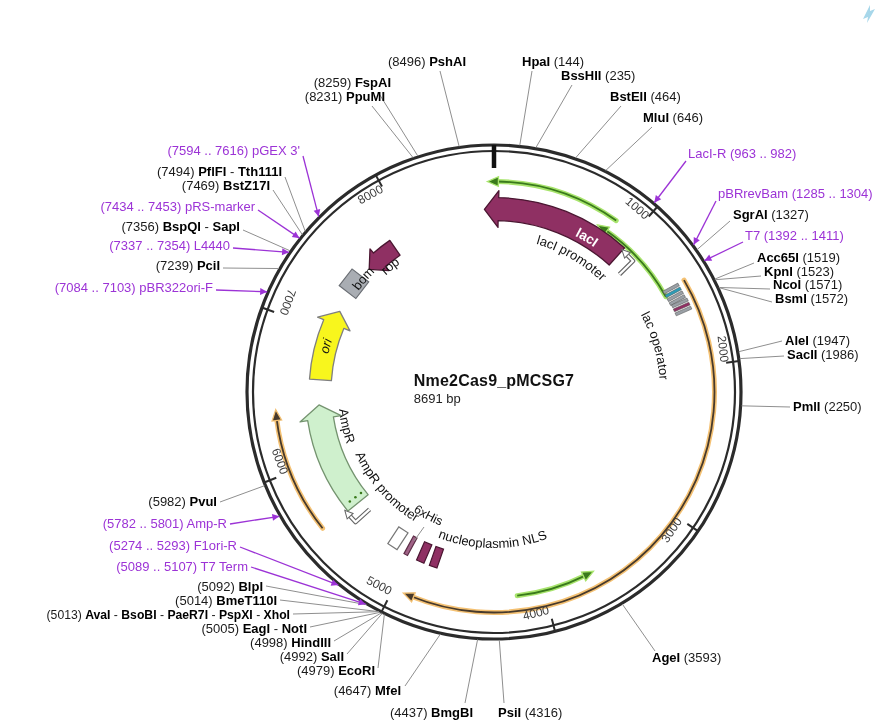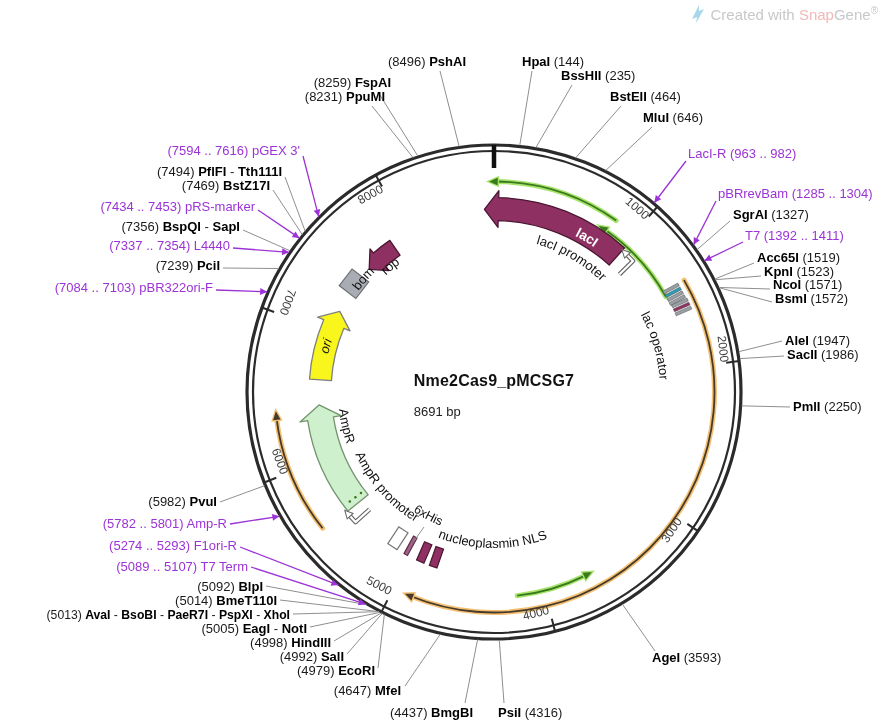--- a/index.html
+++ b/index.html
@@ -2,21 +2,21 @@
 <html><head>
 <meta charset="utf-8">
 <style>
   html,body{margin:0;padding:0;background:#ffffff;}
   .stage{position:relative;width:886px;height:721px;background:#ffffff;overflow:hidden;
          font-family:"Liberation Sans",sans-serif;}
   svg text{font-family:"Liberation Sans",sans-serif;}
   .title-block{position:absolute;left:494px;top:372px;transform:translateX(-50%);
                text-align:left;pointer-events:none;}
   .title-block .pname{font-size:16px;font-weight:bold;color:#111;letter-spacing:.2px;white-space:nowrap;}
-  .title-block .psize{font-size:13px;color:#222;margin-top:14px;}
+  .title-block .psize{font-size:13px;color:#222;margin-top:1px;}
   .watermark{position:absolute;top:5px;right:8px;font-size:15px;color:#c6c8ca;
              display:flex;align-items:center;gap:4px;}
   .watermark .brand-a{color:#f2b8b8;}
   .watermark .reg{font-size:10px;vertical-align:super;}
 </style>
 </head>
 <body>
 
 <div class="stage">
   <svg id="map" width="886" height="721" viewBox="0 0 886 721">
@@ -322,15 +322,14 @@
 
   <div class="title-block">
     <div class="pname">Nme2Cas9_pMCSG7</div>
     <div class="psize">8691 bp</div>
   </div>
 
   <div class="watermark">
     <svg width="15" height="18" viewBox="0 0 15 18">
       <polygon points="7,0 0,14 5,12 4,18 12,4 7,6" fill="#a7d7ea"></polygon>
     </svg>
-    <span><span>Created with </span><span class="brand-a">Snap</span><span>Gene</span><span class="reg">®</span></span>
   </div>
 </div>
 
 </body></html>

